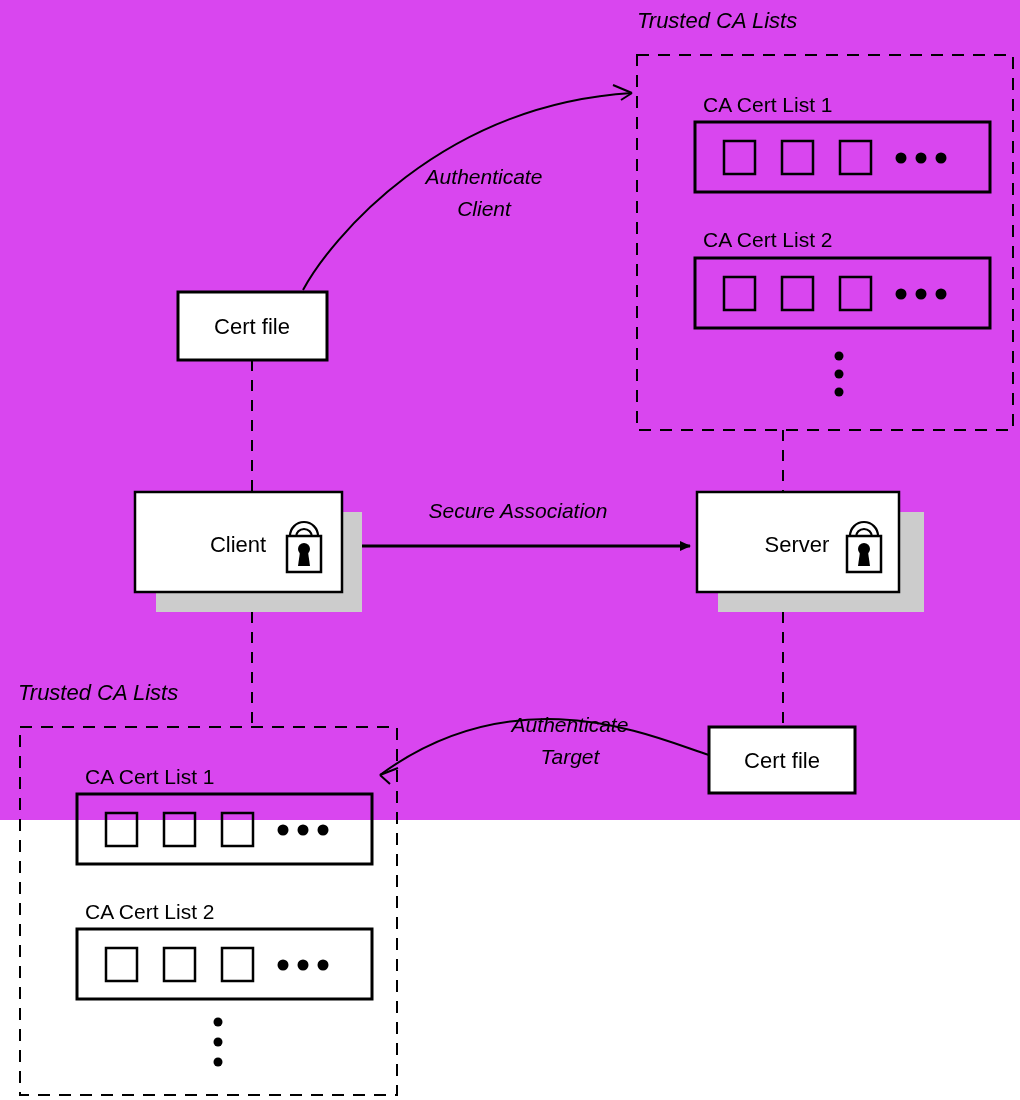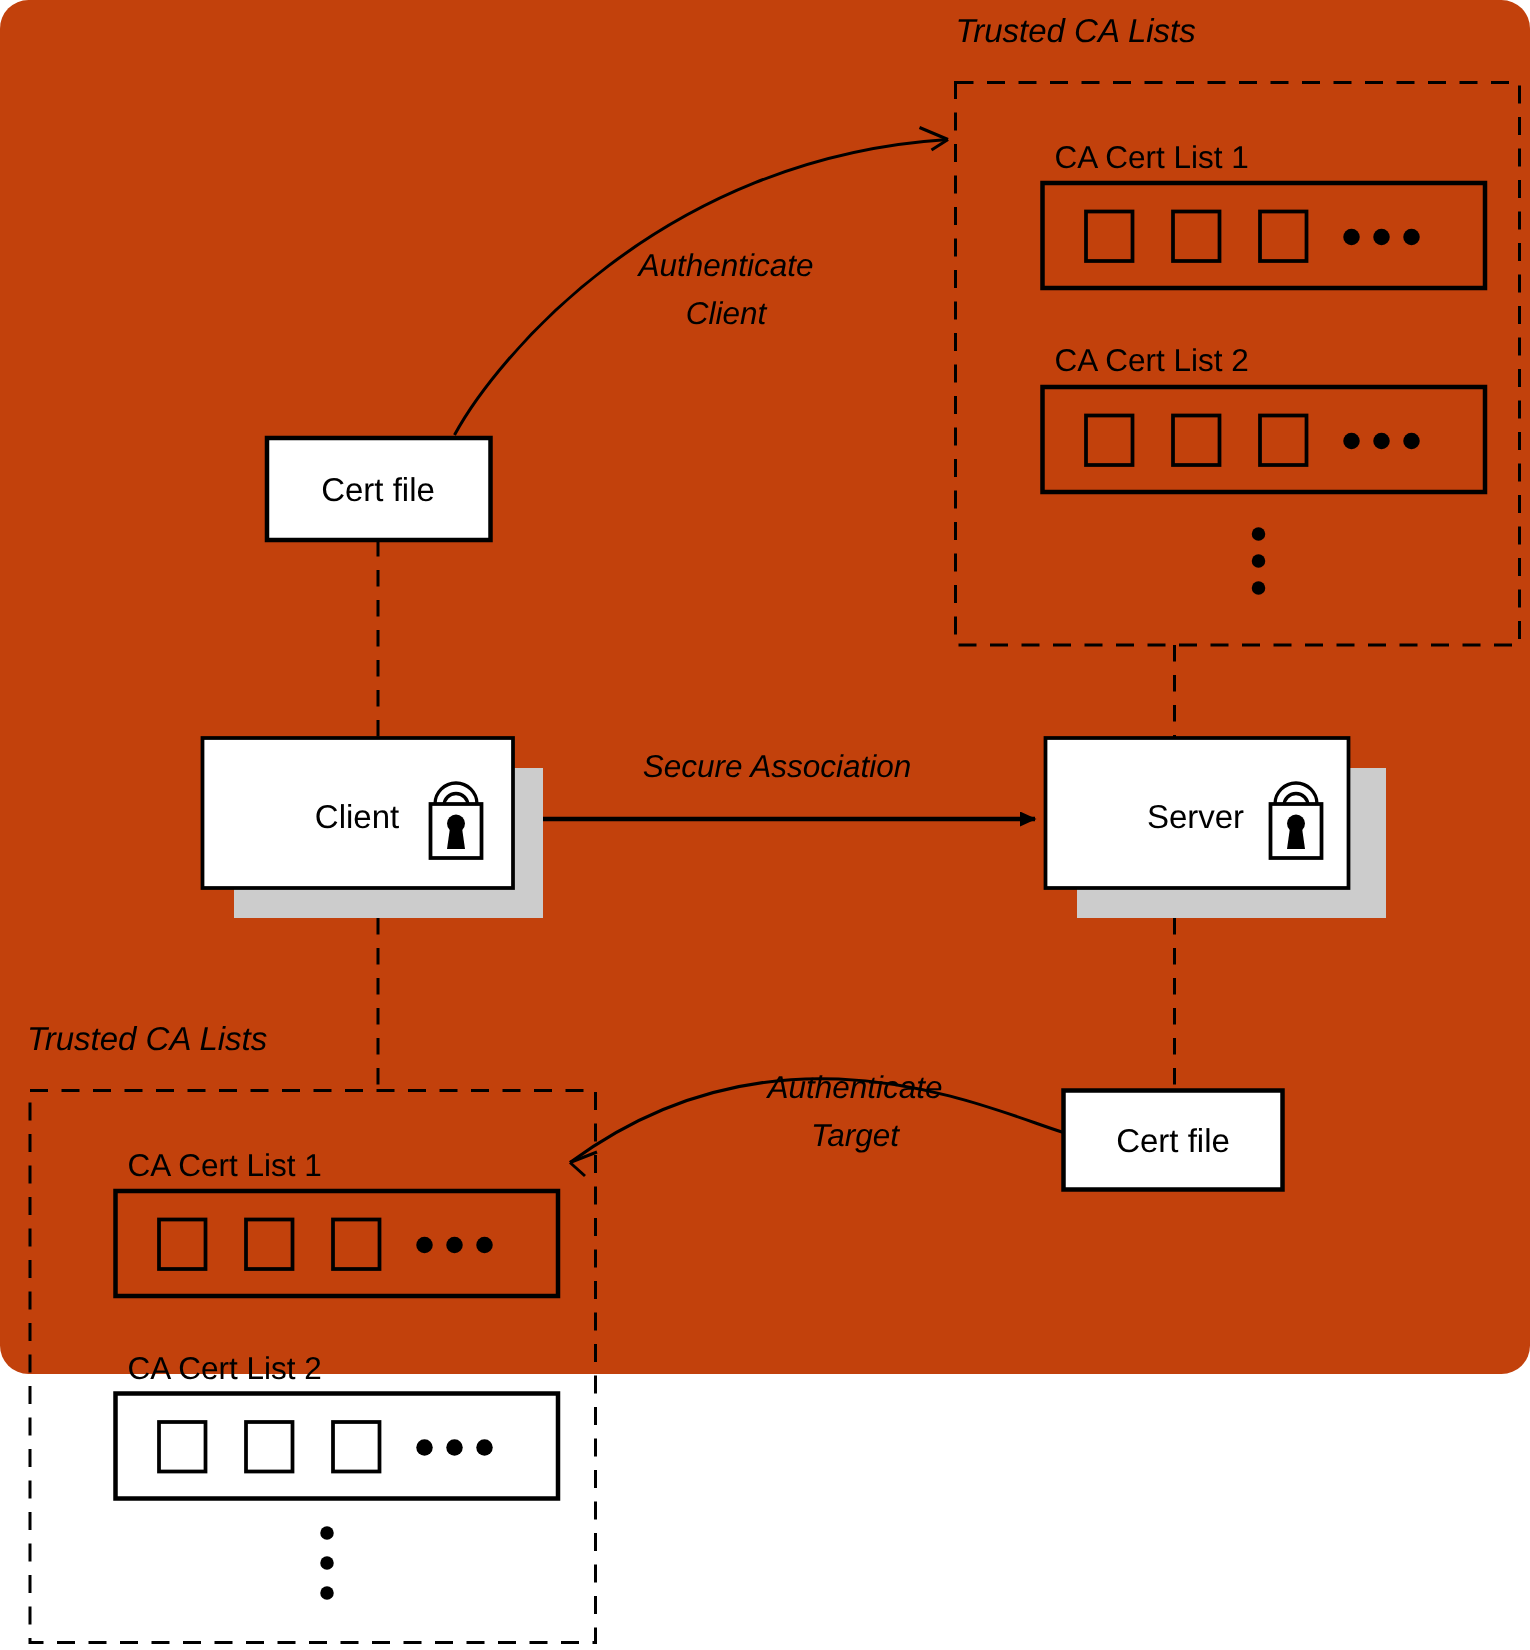--- a/index.html
+++ b/index.html
@@ -1,18 +1,18 @@
 <!DOCTYPE html>
 <html><head>
 <meta charset="utf-8">
 <style>
   html,body{margin:0;padding:0;background:#ffffff;}
   body{width:1020px;height:1100px;overflow:hidden;
        font-family:"Liberation Sans","DejaVu Sans",sans-serif;}
-  #stage{position:relative;width:1020px;height:916px;background:#c2410c;border-radius:19px;}
+  #stage{position:relative;width:1020px;height:820px;background:#d946ef;}
   svg{display:block;}
   .lbl{font-family:"Liberation Sans","DejaVu Sans",sans-serif;fill:#000;}
   .lbl-title{font-size:22px;font-style:italic;}
   .lbl-edge{font-size:21px;font-style:italic;}
   .lbl-node{font-size:22px;}
   .lbl-list{font-size:21px;}
 </style>
 </head>
 <body>
 

